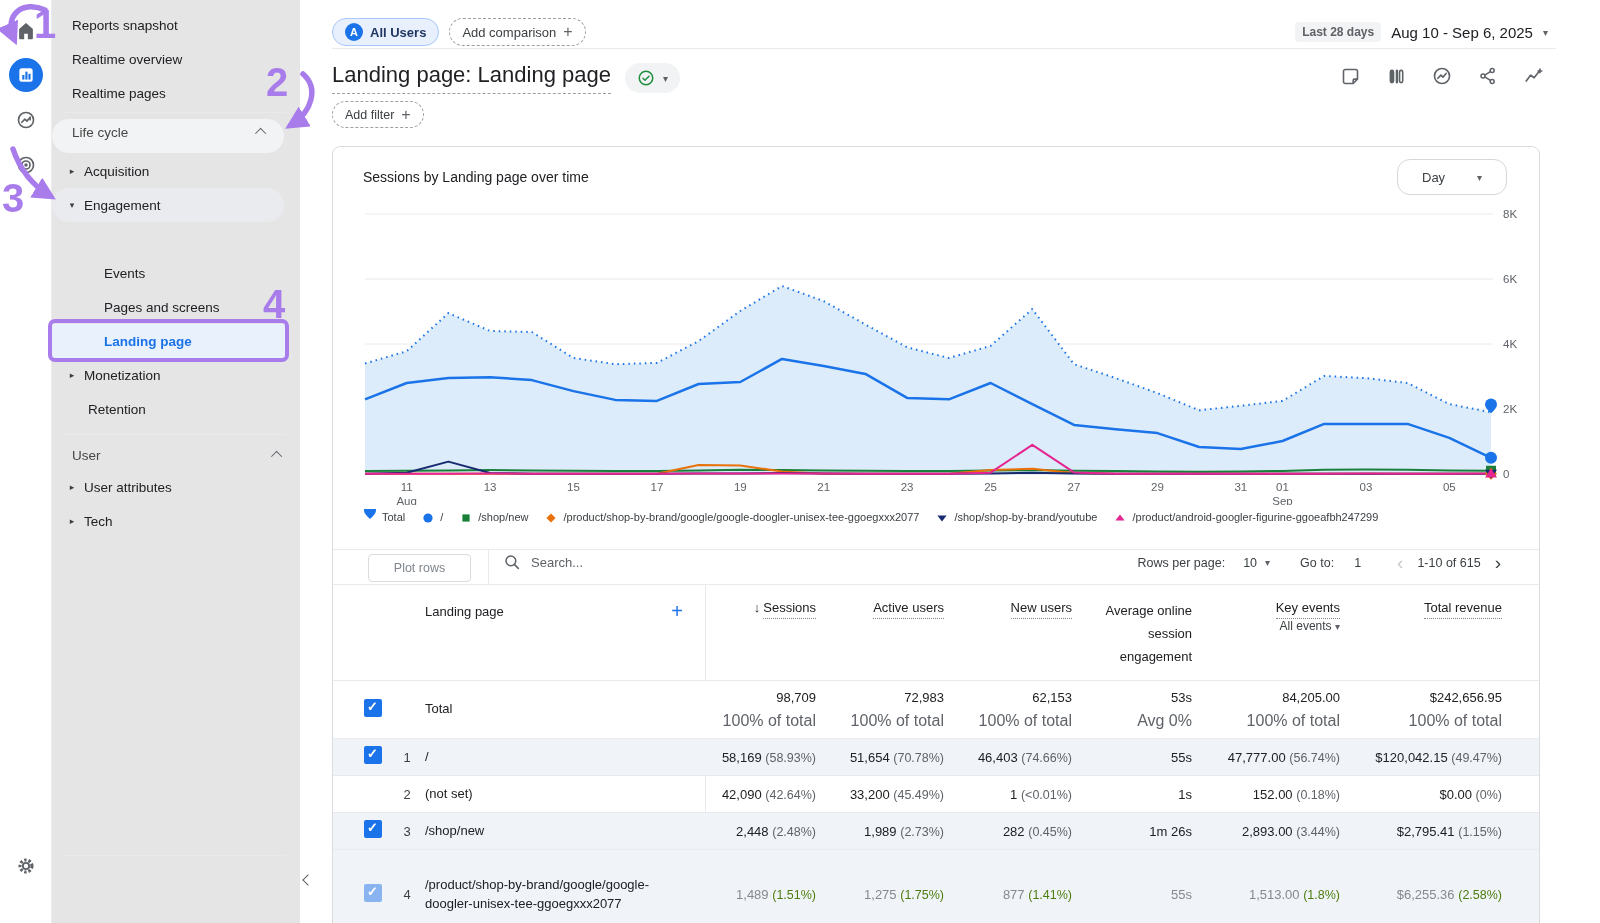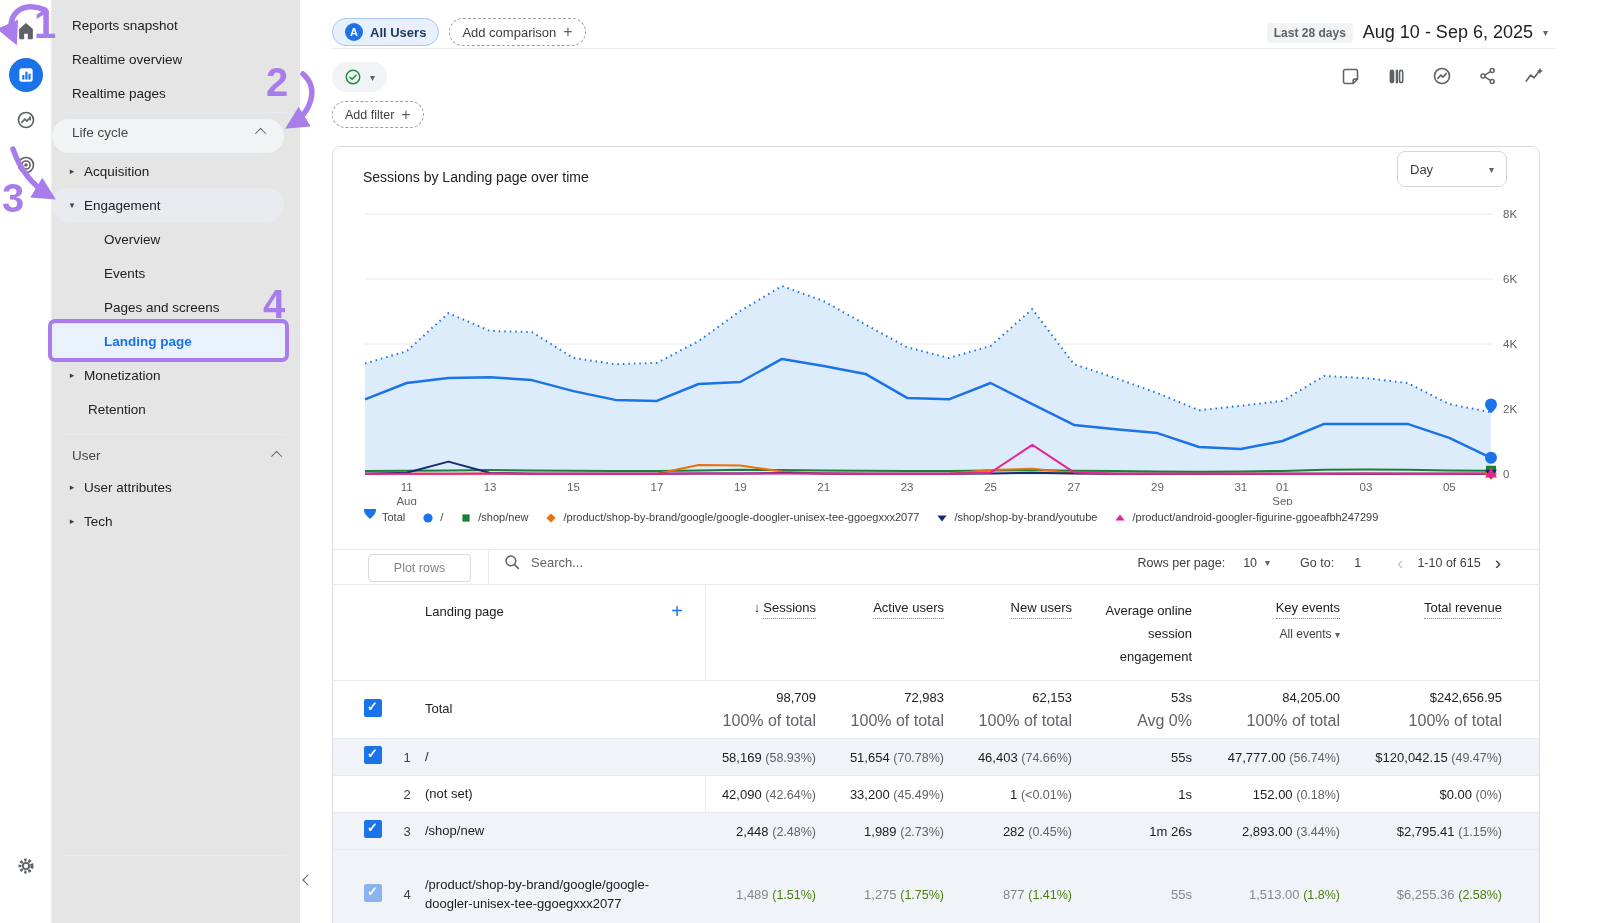--- a/index.html
+++ b/index.html
@@ -31,27 +31,27 @@
   .chip-dashed{border:1px dashed #9aa0a6;color:#3c4043}
   .avatar{width:18px;height:18px;border-radius:50%;background:#1a73e8;color:#fff;font-size:11px;font-weight:bold;display:flex;align-items:center;justify-content:center}
   .plus{color:#5f6368;font-size:16px;font-weight:400}
   .hdr-divider{position:absolute;left:332px;right:44px;top:48px;border-top:1px solid #e8eaed}
   .page-title{position:absolute;left:332px;top:62px;display:flex;align-items:center;gap:14px}
   .page-title h1{font-size:22px;font-weight:400;color:#202124;border-bottom:1.5px dashed #9aa0a6;padding-bottom:5px}
   .ok-pill{display:inline-flex;align-items:center;gap:8px;height:30px;padding:0 12px;border-radius:16px;background:#f1f3f4;cursor:pointer}
   .caret{color:#5f6368;font-size:10px}
   .daterow{position:absolute;right:52px;top:22px;display:flex;align-items:center;gap:10px}
   .preset{font-size:12px;color:#5f6368;background:#f1f3f4;padding:3px 7px;border-radius:4px;font-weight:bold}
-  .daterange{font-size:18px;color:#202124}
+  .daterange{font-size:15px;color:#202124}
   .tool-icons{position:absolute;right:54px;top:64px;display:flex;gap:22px;align-items:center}
   .tool-icons .ic{width:24px;height:24px;display:flex;align-items:center;justify-content:center;cursor:pointer}
   
   .card{position:absolute;left:332px;top:146px;width:1208px;height:795px;background:#fff;border:1px solid #dadce0;border-radius:8px}
   .card-title{position:absolute;left:30px;top:22px;font-size:14px;color:#202124}
-  .day-select{position:absolute;right:32px;top:4px;width:110px;height:36px;border:1px solid #d5d7db;border-radius:8px;display:flex;align-items:center;justify-content:space-between;padding:0 12px;font-size:13px;color:#3c4043;cursor:pointer}
+  .day-select{position:absolute;right:32px;top:12px;width:110px;height:36px;border:1px solid #d5d7db;border-radius:13px;display:flex;align-items:center;justify-content:space-between;padding:0 24px;font-size:13px;color:#3c4043;cursor:pointer}
   #chart-svg{position:absolute;left:28px;top:58px}
   .legend{position:absolute;left:30px;top:362px;display:flex;align-items:center;gap:16px;flex-wrap:nowrap}
   .leg{display:inline-flex;align-items:center;gap:5px;font-size:11px;color:#3c4043;white-space:nowrap}
   
   .hline{position:absolute;left:0;width:100%;border-top:1px solid #e8eaed}
   .plot-rows{position:absolute;left:35px;top:407px;width:103px;height:28px;border:1px solid #dadce0;border-radius:4px;background:#fff;color:#80868b;font-size:12.5px;font-family:inherit;cursor:default}
   .vdiv{position:absolute;width:1px;background:#e8eaed}
   .searchbox{position:absolute;left:170px;top:406px;display:flex;align-items:center;gap:10px}
   .searchbox input{border:none;outline:none;font-size:13px;width:220px;color:#3c4043;font-family:inherit}
   .searchbox input::placeholder{color:#5f6368}
@@ -59,21 +59,21 @@
   .pgchev{font-size:19px;line-height:1;padding:0 6px;cursor:pointer;color:#3c4043}
   .pgchev.dis{color:#c6cace;cursor:default}
   
   .tgrid{display:grid;grid-template-columns:24px 32px 36px 280px 111px 128px 128px 120px 148px 162px 39px;align-items:center}
   .thead{position:absolute;left:0;top:437px;width:100%;height:96px;align-items:start;padding-top:16px}
   .thead .mh{justify-self:end;text-align:right;font-size:13px;color:#202124}
   .dot-u{border-bottom:1px dotted #80868b;padding-bottom:3px}
   .dim-h{display:flex;justify-content:space-between;align-items:center;padding-right:22px;font-size:13px}
   .add-col{color:#1a73e8;font-size:20px;font-weight:400;cursor:pointer}
   .sorticon{margin-right:3px;font-size:13px}
-  .allev{margin-top:12px;font-size:12px;color:#3c4043;cursor:pointer}
+  .allev{margin-top:4px;font-size:12px;color:#3c4043;cursor:pointer}
   .avg-h{width:92px;line-height:1.75}
   #rows-host{position:absolute;left:0;top:533px;width:100%}
   .trow{height:37px;border-top:1px solid #e8eaed}
   .trow.hl{background:#f0f4f9}
   .trow.totals{height:58px;background:#fff}
   .trow.tall{height:90px}
   .rnum{font-size:13px;color:#3c4043;text-align:center}
   .rname{font-size:13px;color:#202124;padding-right:30px;overflow-wrap:anywhere;line-height:1.45}
   .mcell{justify-self:end;text-align:right;font-size:13px}
   .v{color:#202124}.p{color:#5f6368;font-size:12.5px}
@@ -149,23 +149,20 @@
   <div class="sit" style="top:154px;padding-left:12px">
     <span class="tri">▸</span>
     <span class="lbl">Acquisition</span>
   </div>
 
   <div class="sit pill2" style="top:188px;padding-left:12px">
     <span class="tri">▾</span>
     <span class="lbl">Engagement</span>
   </div>
 
-  <div class="sit pad3" style="top:222px">
-      <span class="lbl">Overview</span>
-    </div>
   <div class="sit pad3" style="top:290px">
       <span class="lbl">Pages and screens</span>
     </div>
   <div class="sit pad3" style="top:256px">
       <span class="lbl">Events</span>
     </div>
   <div class="sit pad3 lp-item" style="top:324px;width:236px">
       <span class="lbl">Landing page</span>
     </div>
 
@@ -209,20 +206,21 @@
 
 <div class="daterow">
   <span class="preset">Last 28 days</span>
   <span class="daterange">Aug 10 - Sep 6, 2025</span>
   <span class="caret">▾</span>
 </div>
 
 <div class="hdr-divider"></div>
 
 <div class="page-title">
+  <h1>Landing page: Landing page</h1>
   <span class="ok-pill">
     <svg width="18" height="18" viewBox="0 0 24 24" fill="none" stroke="#1e8e3e" stroke-width="2">
         <circle cx="12" cy="12" r="9"></circle>
         <path d="M8 12.3l2.6 2.6L16 9.6" stroke-linecap="round" stroke-linejoin="round"></path>
       </svg>
     <span class="caret">▾</span>
   </span>
 </div>
 
 <div class="tool-icons">

